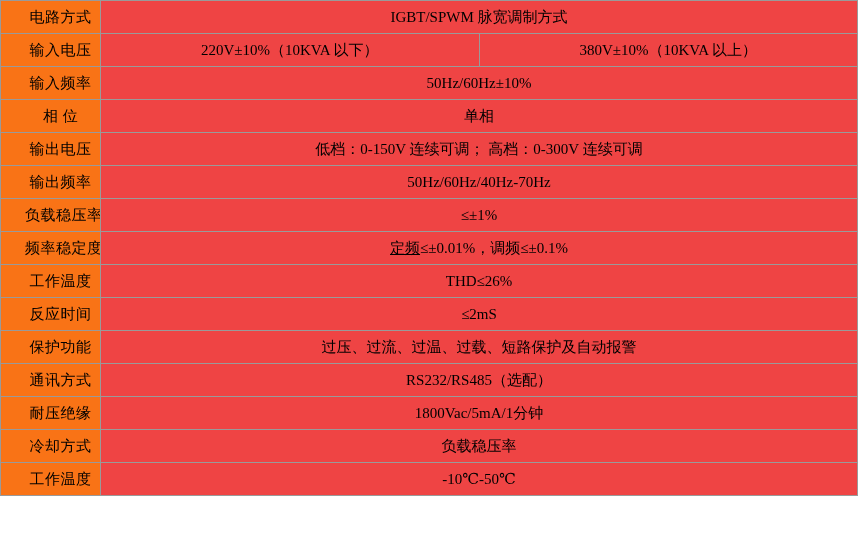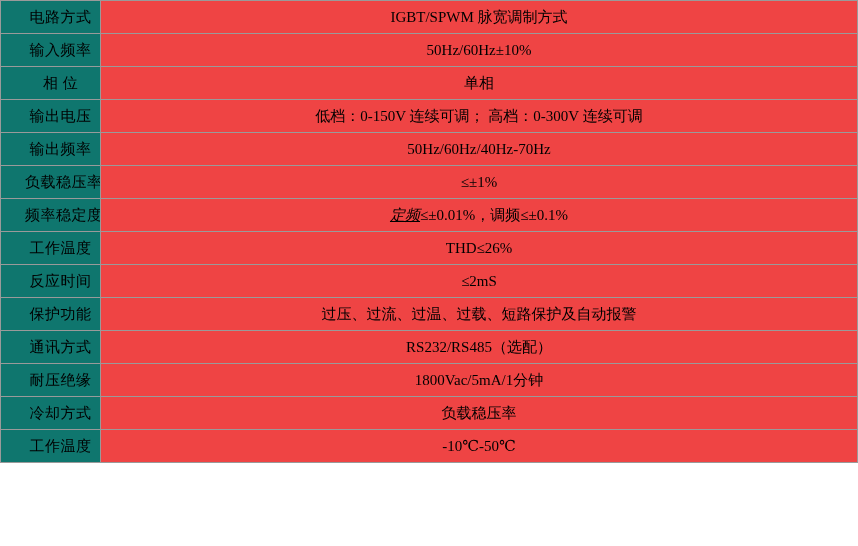--- a/index.html
+++ b/index.html
@@ -22,43 +22,48 @@
     font-size: 15px;
     line-height: 1.2;
     height: 28px;
     padding: 2px 4px;
     text-align: center;
     vertical-align: middle;
     white-space: nowrap;
     overflow: hidden;
   }
   #spec-table td.label {
-    background: #0f766e;
+    background: #f97316;
     font-size: 15px;
     letter-spacing: 0.5px;
     padding-left: 24px;
   }
   #spec-table td.value {
     background: #ef4444;
   }
-  .u { text-decoration: underline; font-style: italic; }
+  .u { text-decoration: underline; }
 </style>
 </head>
 <body>
 
 <table id="spec-table">
   <colgroup>
     <col class="label-col">
     <col>
     <col>
   </colgroup>
   <tbody>
       <tr>
         <td class="label">电路方式</td>
         <td class="value" colspan="2">IGBT/SPWM 脉宽调制方式</td>
+      </tr>
+      <tr>
+        <td class="label">输入电压</td>
+        <td class="value">220V±10%（10KVA 以下）</td>
+        <td class="value">380V±10%（10KVA 以上）</td>
       </tr>
       <tr>
         <td class="label">输入频率</td>
         <td class="value" colspan="2">50Hz/60Hz±10%</td>
       </tr>
       <tr>
         <td class="label">相  位</td>
         <td class="value" colspan="2">单相</td>
       </tr>
       <tr>

